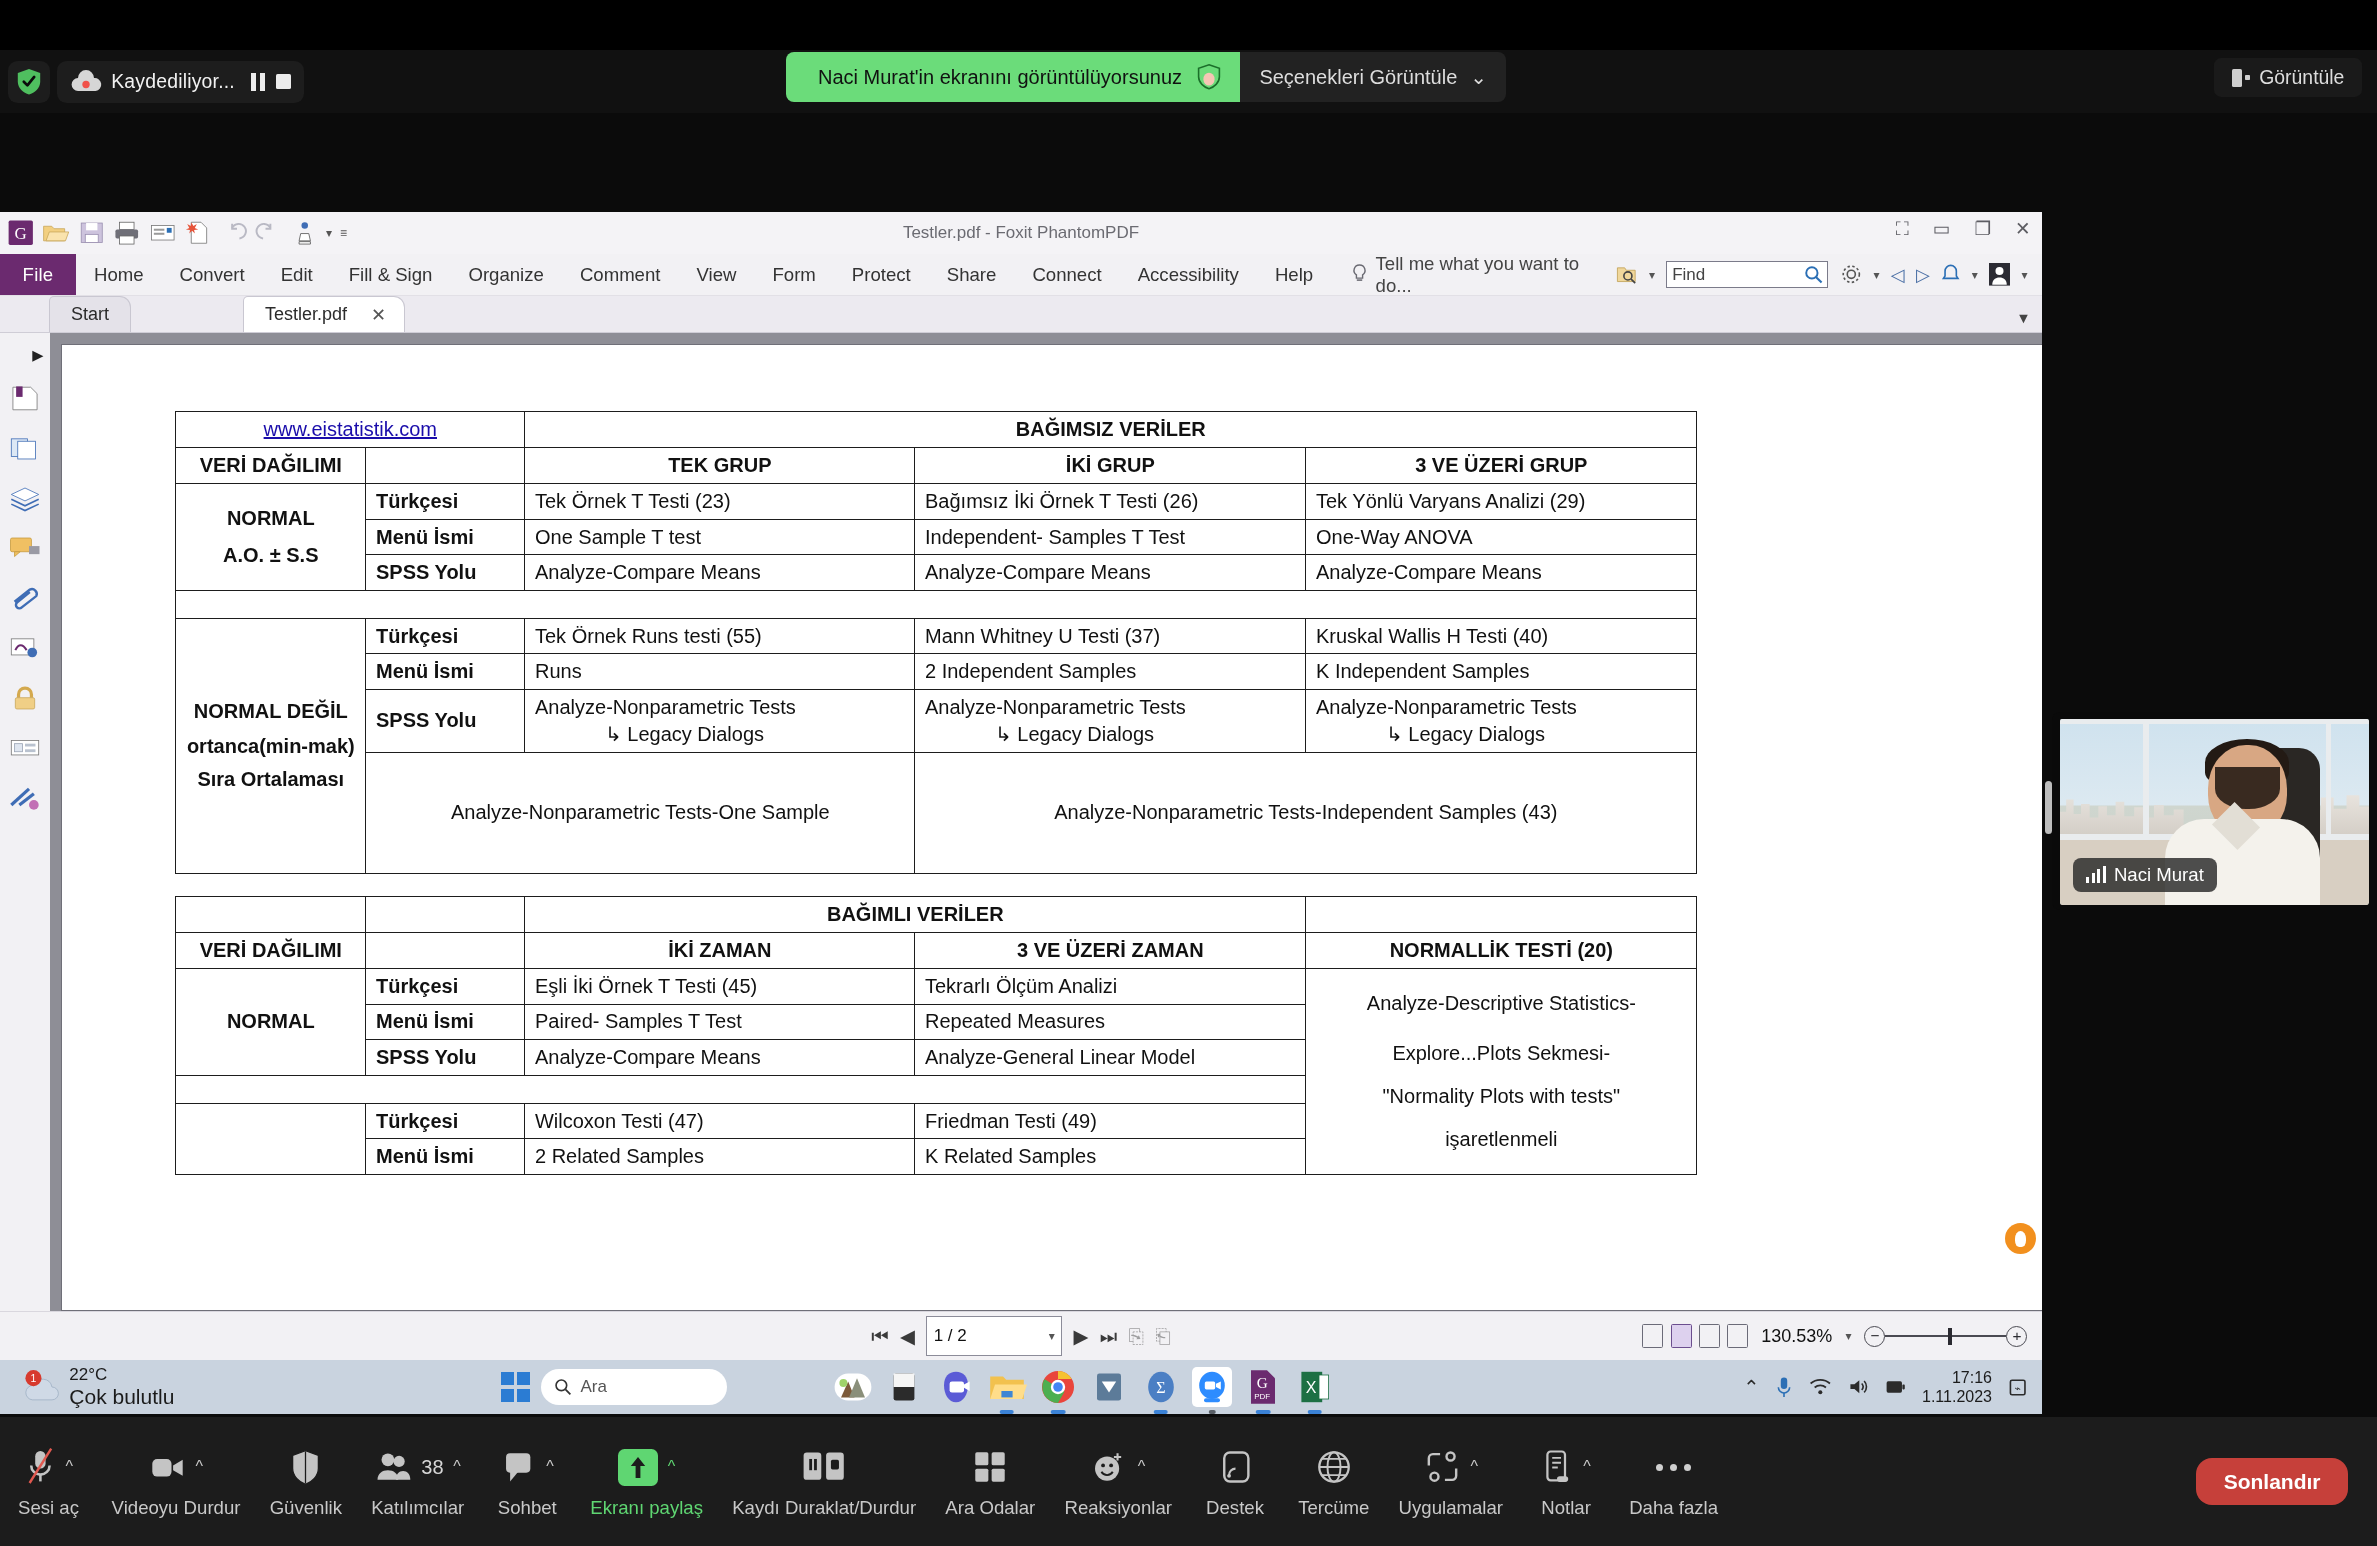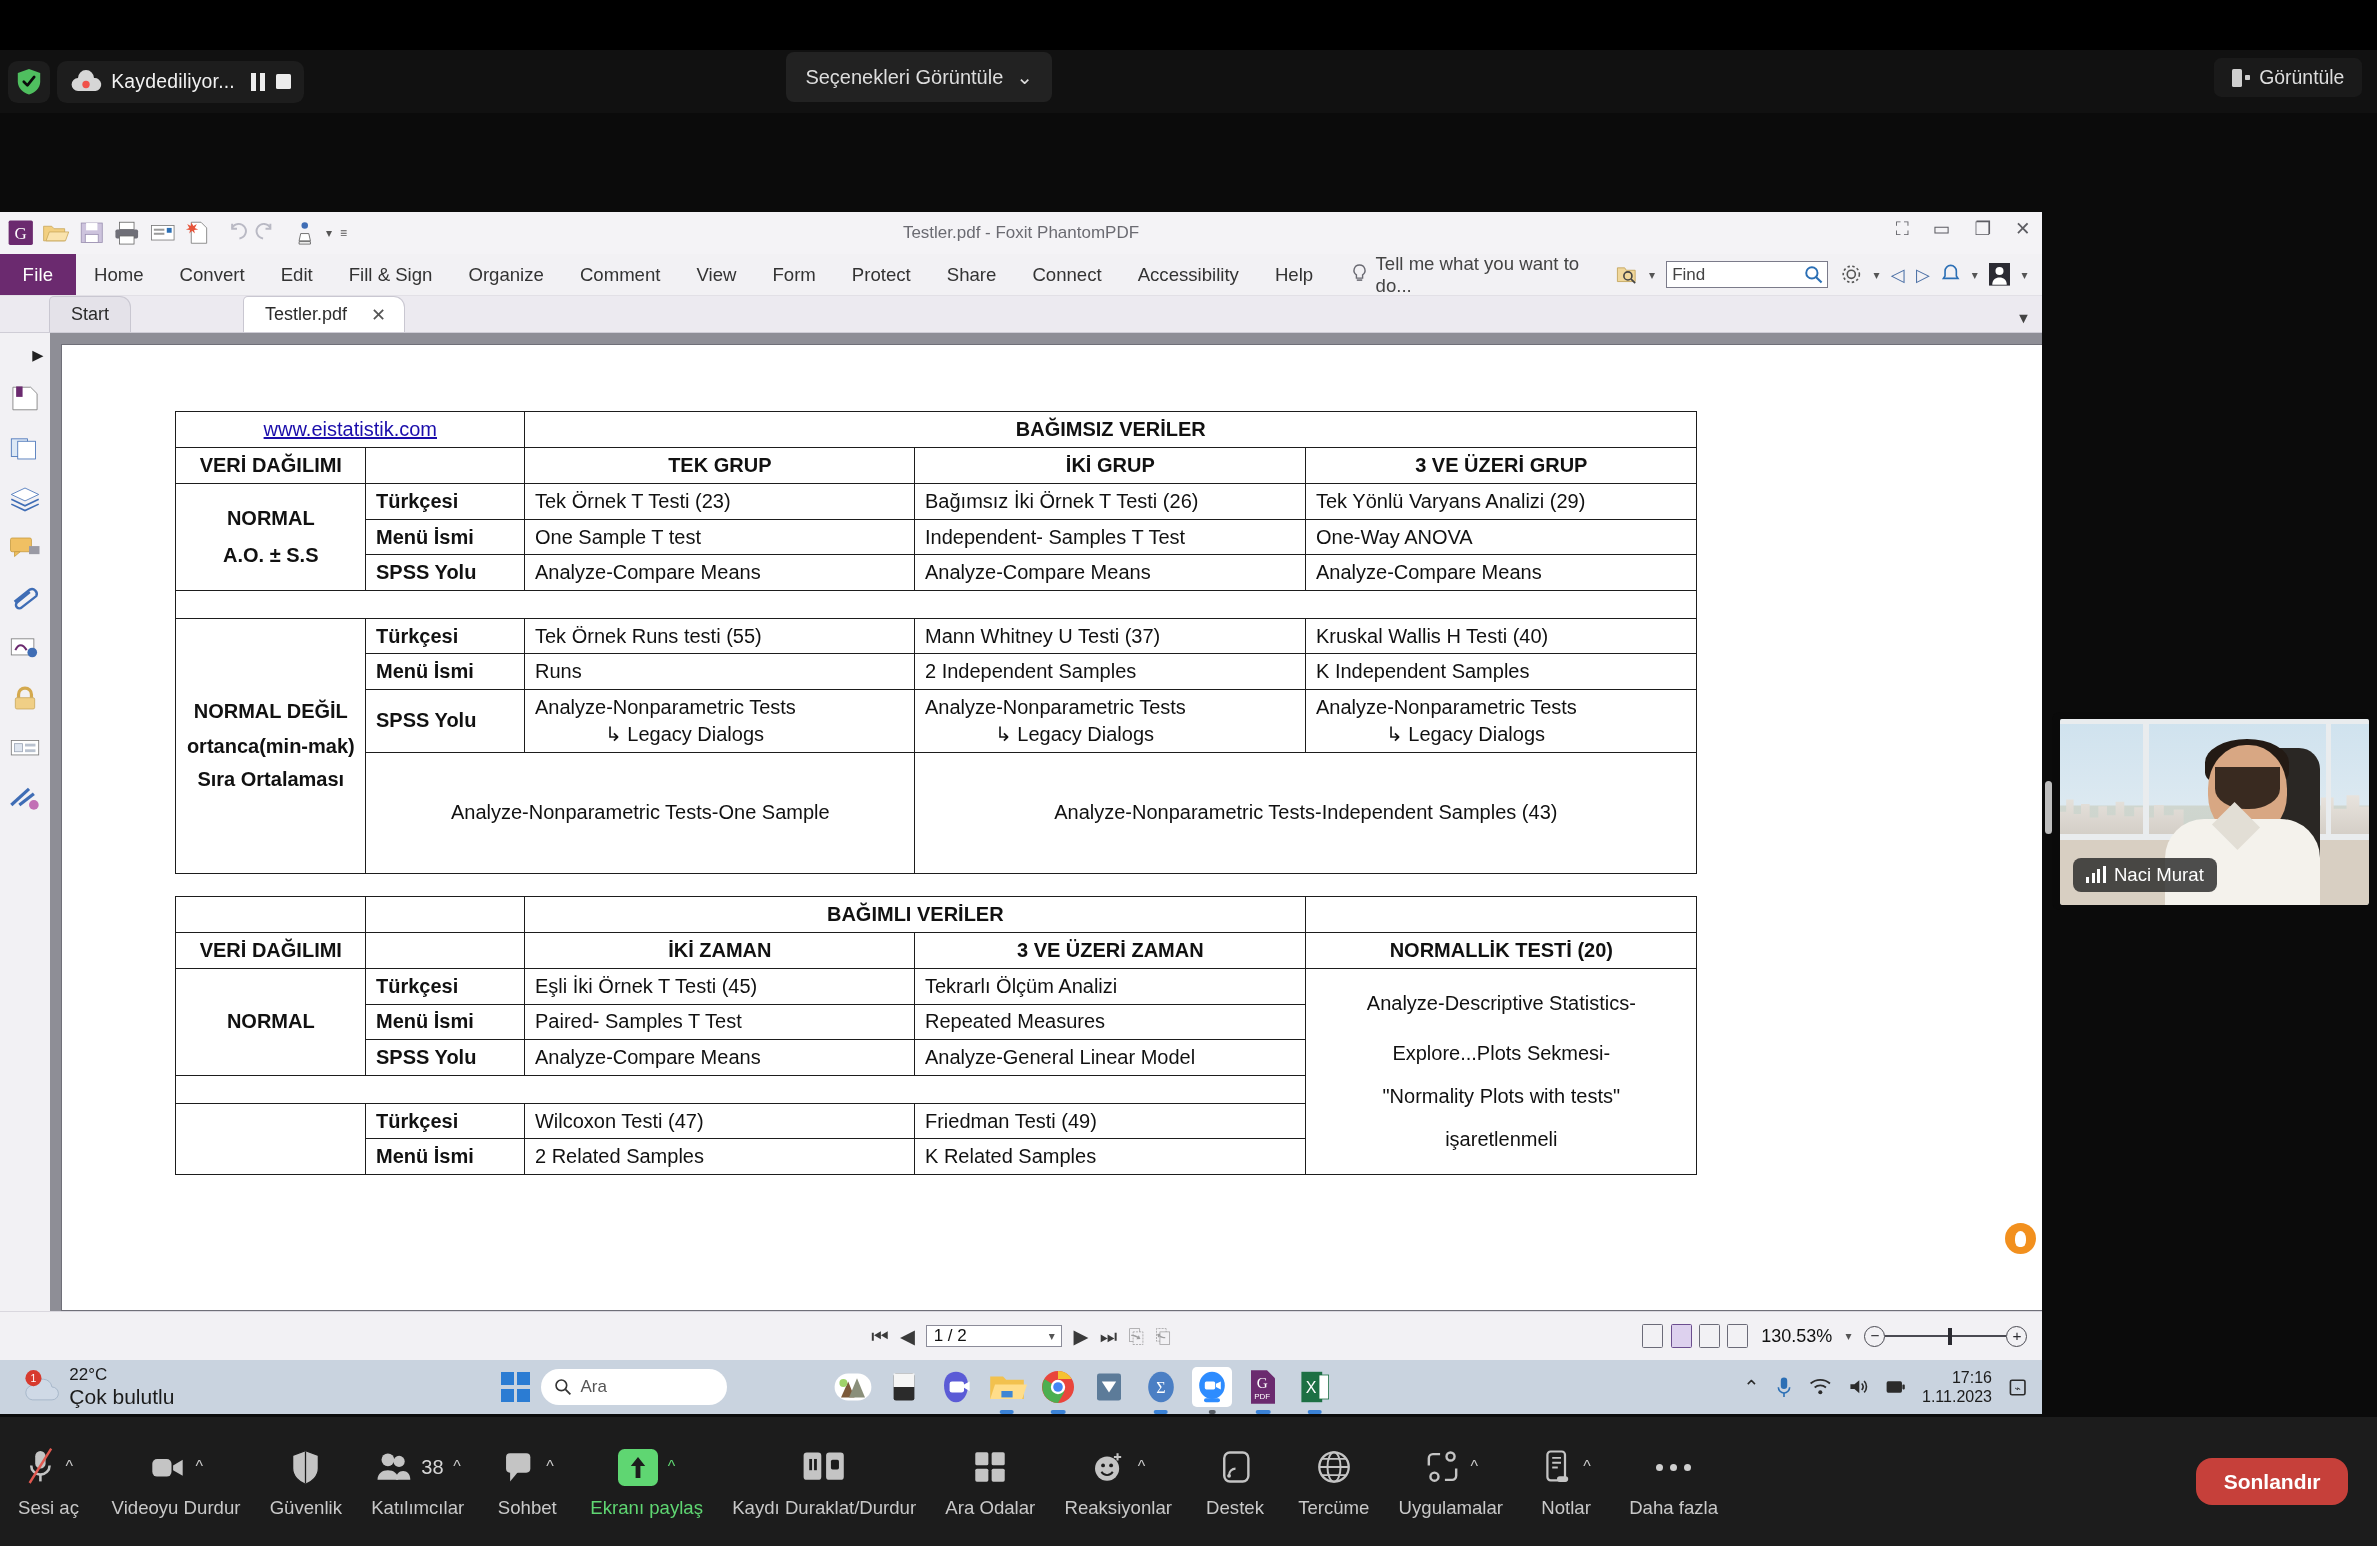--- a/index.html
+++ b/index.html
@@ -159,21 +159,21 @@
 
   
   .foxit-status {
     position:absolute; bottom: 0; left:0; width: 2042px; height: 49px;
     background:#f2f1f4; border-top:0.8px solid #d9d7de;
     display:flex; align-items:center;
   }
   .pagenav { margin: 0 auto; display:flex; align-items:center; gap: 11.3px; }
   .pagenav .navic { font-size: 19.4px; color:#3a3a3a; }
   .pagebox {
-    width: 136px; height: 22px; background:#fff; border:0.8px solid #8c8c99;
+    width: 136px; height: 40px; background:#fff; border:0.8px solid #8c8c99;
     display:flex; align-items:center; justify-content:space-between; padding: 0 6.5px;
     font-size: 17px; color:#111;
   }
   .status-right {
     position:absolute; right: 14.6px; display:flex; align-items:center; gap: 13px;
   }
   .viewmode { display:flex; align-items:center; gap: 7.3px;}
   .vm { width: 21px; height: 24px; border:1.6px solid #6b6b78; border-radius:1.6px; position:relative;}
   .vm.sel { background:#ddd1ee; border-color:#6b4e8e;}
   .zoompct { font-size:18px; color:#111; }
@@ -323,20 +323,27 @@
           <div class="ic-pause">
               <i></i>
               <i></i>
             </div>
           <div class="ic-stop"></div>
         </div>
       </div>
     </div>
 
     <div class="share-banner">
+      <div class="green">
+        <span>Naci Murat'in ekranını görüntülüyorsunuz</span>
+        <svg width="24" height="27.5" viewBox="0 0 30 34">
+          <path d="M15 2 L28 6.5 V17 C28 24.5 21.5 30 15 32 C8.5 30 2 24.5 2 17 V6.5 Z" fill="none" stroke="#1b6f2a" stroke-width="2"></path>
+          <ellipse cx="15" cy="20" rx="7" ry="8" fill="#f6c6b5"></ellipse>
+        </svg>
+      </div>
       <div class="opts">
         <span>Seçenekleri Görüntüle</span>
         <span class="zc-caret">⌄</span>
       </div>
     </div>
 
     <div class="view-btn">
       <span class="view-glyph">
           <i class="b1"></i>
           <i class="b2"></i>

